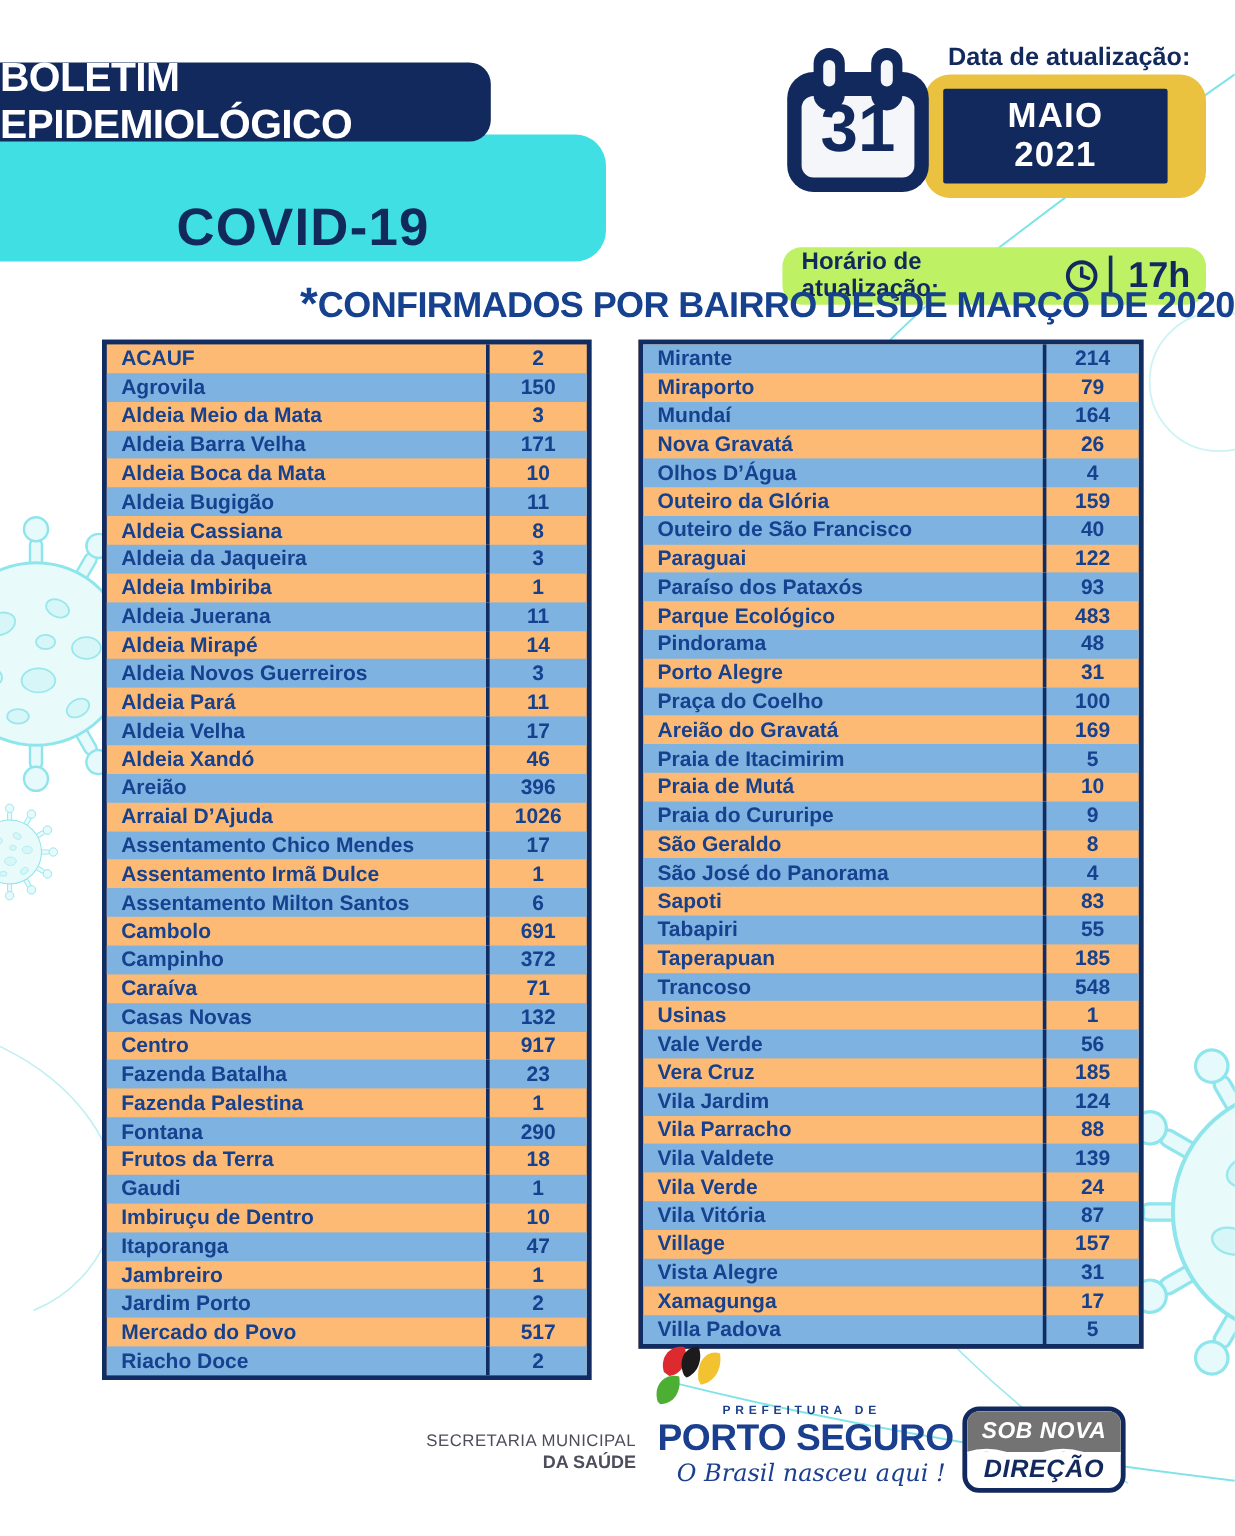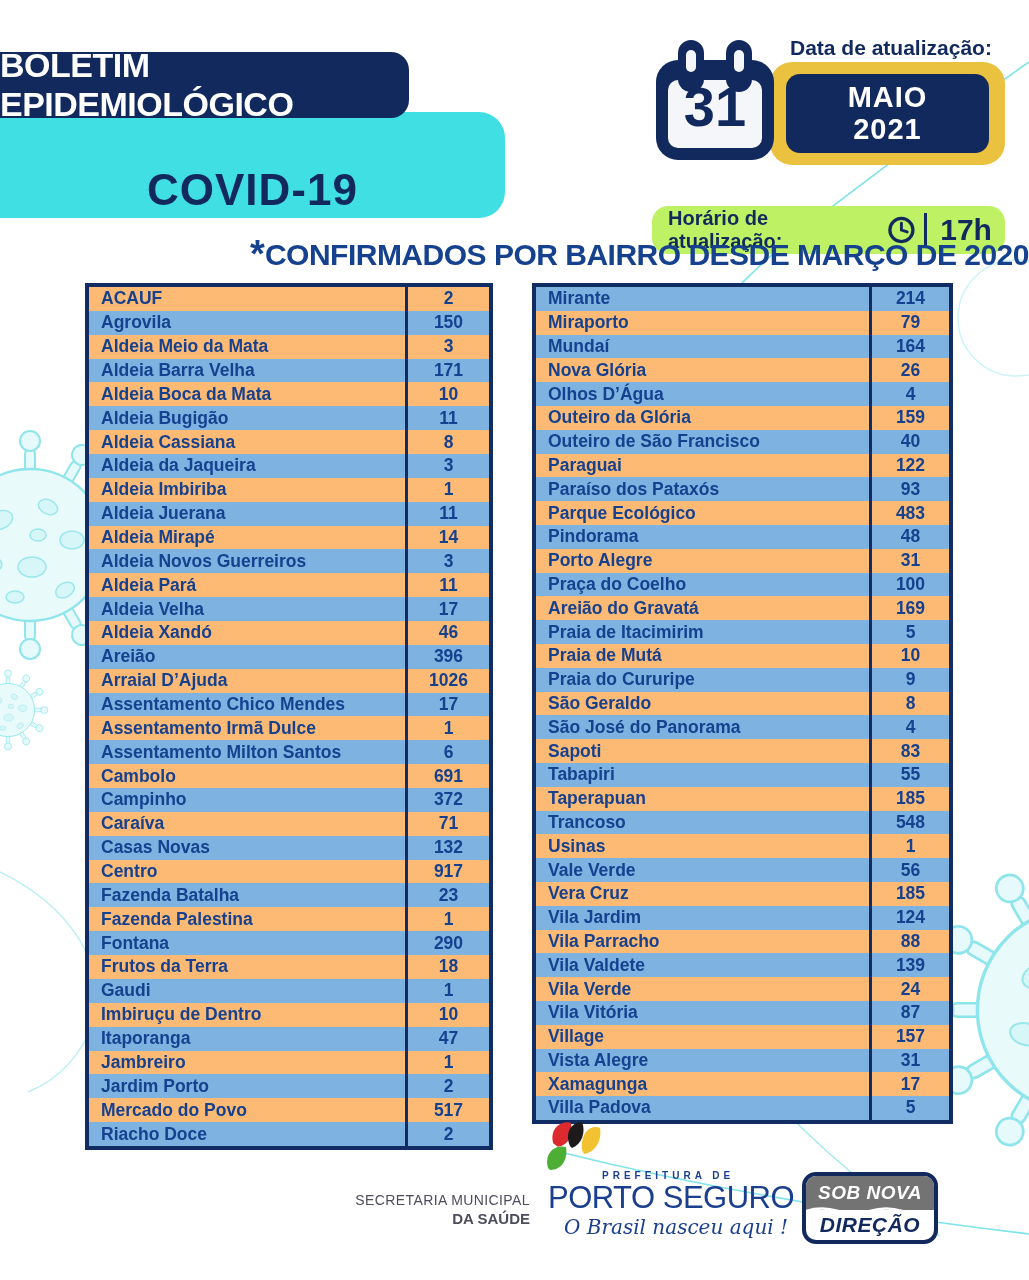--- a/index.html
+++ b/index.html
@@ -32,22 +32,22 @@
   .cal-day {
     position:absolute; left:0; top:40px; width:134px; text-align:center;
     color:#12295E; font-weight:bold; font-size:56px; z-index:2;
   }
   .date-label { position:absolute; left:790px; top:36px; color:#12295E; font-weight:bold; font-size:21px; z-index:3; }
   .yellow-box {
     position:absolute; left:770px; top:62px; width:235px; height:103px;
     background:#EAC23F; border-radius:22px; z-index:2;
   }
   .month-box {
-    position:absolute; left:786px; top:74px; width:203px; height:79px;
-    background:#12295E; border-radius:14px; z-index:3;
+    position:absolute; left:786px; top:74px; width:187px; height:79px;
+    background:#12295E; border-radius:2px; z-index:3;
     display:flex; flex-direction:column; align-items:center; justify-content:center;
   }
   .month-box .m1, .month-box .m2 { color:#fff; font-weight:bold; font-size:29px; line-height:1.1; letter-spacing:1px; }
   .time-bar {
     position:absolute; left:652px; top:162px; width:353px; height:48px;
     background:#bef264; border-radius:16px; z-index:1;
     display:flex; align-items:center; padding-left:16px; gap:8px;margin-top:44px;
   }
   .time-bar .tlabel { color:#12295E; font-weight:bold; font-size:20px; }
   .time-bar .tval  { color:#12295E; font-weight:bold; font-size:30px; }
@@ -89,21 +89,21 @@
   .secretaria .l2 { font-size:15px; font-weight:bold; }
 
   .logo { position:absolute; left:540px; top:1118px; width:250px; height:140px; z-index:2; }
   .logo .leaves { position:absolute; left:2px; top:2px; }
   .logo .pref {
     position:absolute; left:62px; top:52px; color:#1B3F8F;
     font-size:10px; font-weight:bold; letter-spacing:4px;
   }
   .logo .city {
     position:absolute; left:8px; top:62px; width:240px; color:#1B3F8F;
-    font-size:31px; font-weight:normal; letter-spacing:-0.5px; white-space:nowrap;
+    font-size:31px; font-weight:bold; letter-spacing:-0.5px; white-space:nowrap;
   }
   .logo .slogan {
     position:absolute; left:24px; top:97px; color:#1B3F8F;
     font-family:"DejaVu Serif", serif; font-style:italic; font-size:20px; white-space:nowrap;
   }
 
   .badge {
     position:absolute; left:802px; top:1172px; width:136px; height:72px;
     border:4px solid #12295E; border-radius:14px; background:#fff;
     overflow:hidden; z-index:3; display:flex; flex-direction:column;
@@ -362,21 +362,21 @@
     </div>
     <div class="trow">
       <span class="tname">Miraporto</span>
       <span class="tval">79</span>
     </div>
     <div class="trow blue">
       <span class="tname">Mundaí</span>
       <span class="tval">164</span>
     </div>
     <div class="trow">
-      <span class="tname">Nova Glória</span>
+      <span class="tname">Nova Gravatá</span>
       <span class="tval">26</span>
     </div>
     <div class="trow blue">
       <span class="tname">Olhos D’Água</span>
       <span class="tval">4</span>
     </div>
     <div class="trow">
       <span class="tname">Outeiro da Glória</span>
       <span class="tval">159</span>
     </div>

